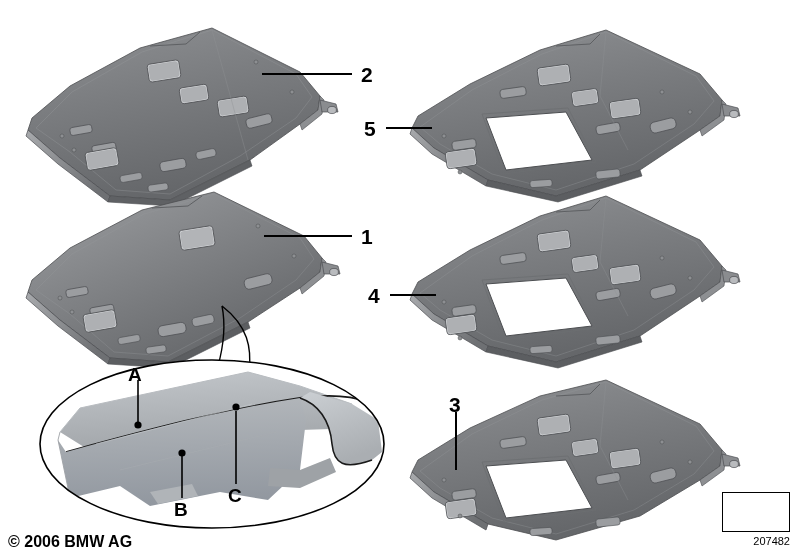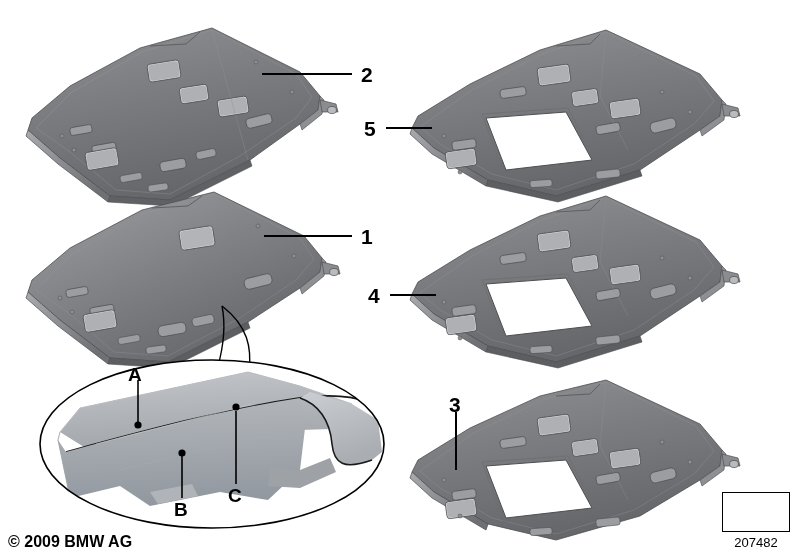--- a/index.html
+++ b/index.html
@@ -64,23 +64,23 @@
     height: 40px;
     border: 1px solid #000;
     background: #fff;
     box-sizing: border-box;
   }
   #figure-id {
     position: absolute;
     left: 722px;
     top: 535px;
     width: 68px;
-    text-align: center;
-    font-family: "Liberation Sans", sans-serif;
-    font-size: 13px;
+    text-align: right;
+    font-family: "Liberation Sans", sans-serif;
+    font-size: 11px;
     color: #000;
   }
 </style>
 </head>
 <body>
 
 <div id="stage">
 
   <svg id="diagram" viewBox="0 0 800 560">
     <defs>
@@ -347,18 +347,18 @@
   <div class="callout-num" style="left:361px; top:64px;">2</div>
   <div class="callout-num" style="left:364px; top:118px;">5</div>
   <div class="callout-num" style="left:361px; top:226px;">1</div>
   <div class="callout-num" style="left:368px; top:285px;">4</div>
   <div class="callout-num" style="left:449px; top:394px;">3</div>
 
   <div class="detail-letter" style="left:128px; top:365px;">A</div>
   <div class="detail-letter" style="left:174px; top:500px;">B</div>
   <div class="detail-letter" style="left:228px; top:486px;">C</div>
 
-  <div id="copyright">© 2009 BMW AG</div>
+  <div id="copyright">© 2006 BMW AG</div>
 
   <div id="figure-box"></div>
   <div id="figure-id">207482</div>
 
 </div>
 
 </body></html>

